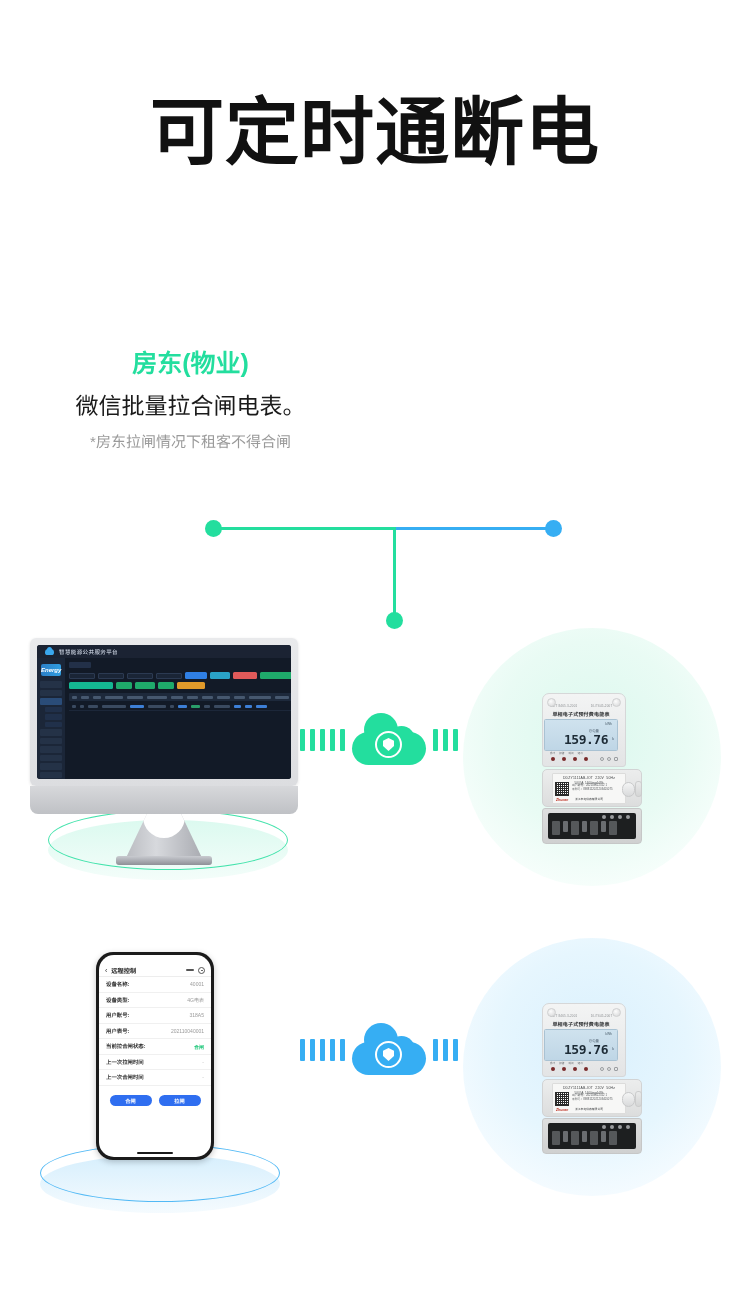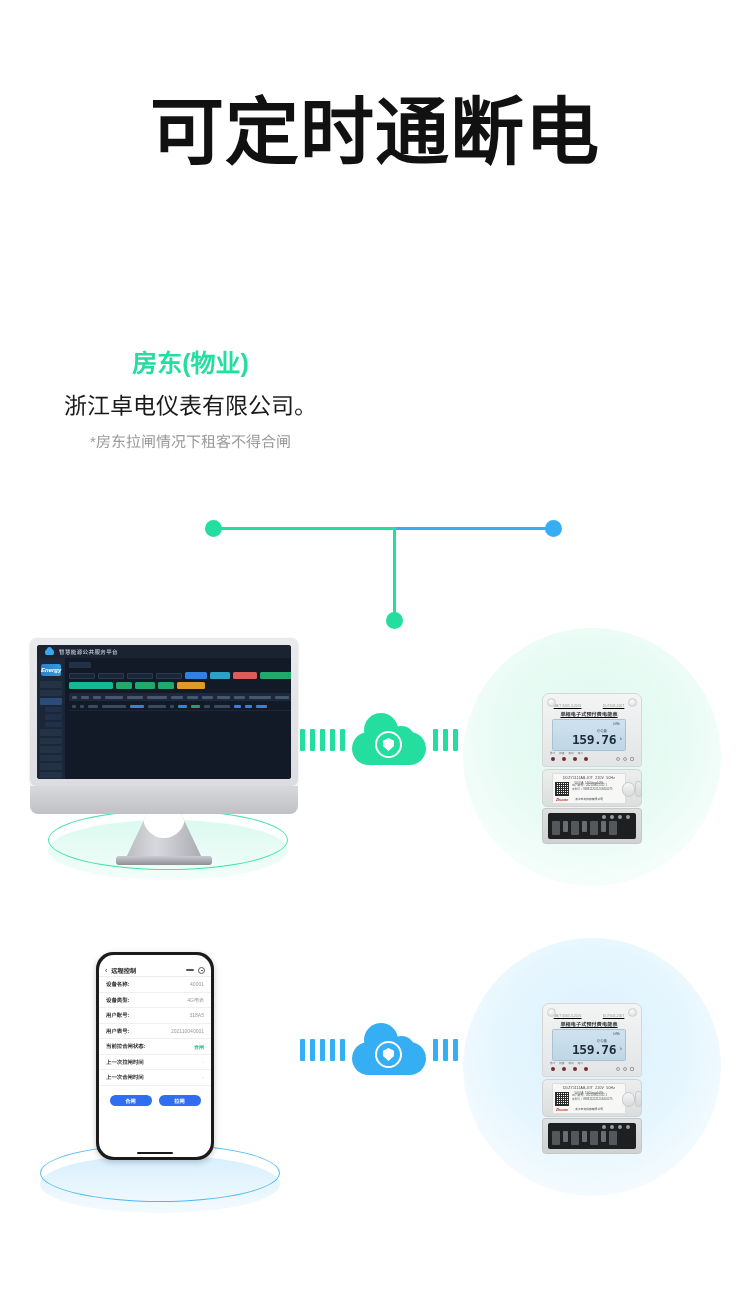--- a/index.html
+++ b/index.html
@@ -136,23 +136,23 @@
   .cloud-shield {
     position:absolute; left:23px; bottom:7px; width:27px; height:27px;
     border:2px solid #fff; border-radius:50%; display:flex; align-items:center; justify-content:center;
   }
   .shield-glyph { width:11px; height:13px; background:#fff;
     clip-path: polygon(50% 0, 100% 22%, 100% 62%, 50% 100%, 0 62%, 0 22%); }
 
   
   .meter { position:absolute; width:100px; }
   .m-top {
-    width:100px; height:74px; border-radius:7px 7px 3px 3px;
+    width:84px; height:74px; border-radius:7px 7px 3px 3px;
     background: linear-gradient(180deg,#f3f4f4 0%, #e3e4e5 100%);
-    border:1px solid #d6d7d8; position:relative; padding:6px 6px 0 0;text-decoration:underline;
+    border:1px solid #d6d7d8; position:relative; padding:6px 6px 0 0;
   }
   .m-screw { position:absolute; width:9px; height:9px; border-radius:50%;
     background: radial-gradient(circle at 40% 35%, #fcfcfc, #d4d5d6); border:0.5px solid #cfd0d1;}
   .m-scr-l { left:4px; top:4px; } .m-scr-r { right:4px; top:4px; }
   .m-model { text-align:center; font-size:3px; color:#8a8d90; letter-spacing:.2px; margin-top:4px;
              display:flex; justify-content:space-around; }
   .m-name { text-align:center; font-size:5px; font-weight:700; color:#2a2c2e; margin-top:1.5px; letter-spacing:.2px; }
   .m-lcd {
     margin:2.5px auto 0; width:74px; height:32px; border-radius:1.5px;
     background: linear-gradient(180deg,#cfe2ee 0%, #bfd6e6 100%);
@@ -243,21 +243,21 @@
 
   <div class="title-block">
     <div class="title-line">可定时通断电</div>
   </div>
 
   <div class="cols">
     <div class="col">
       <div class="col-left-inner">
         <div class="col-head green">房东(物业)</div>
         <div class="col-body">
-          <div>浙江卓电仪表有限公司。</div>
+          <div>微信批量拉合闸电表。</div>
         </div>
         <div class="col-note">*房东拉闸情况下租客不得合闸</div>
       </div>
     </div>
   </div>
 
   <div class="connector">
     <div class="c-dot green" style="left:205px; top:20px;"></div>
     <div class="c-line green" style="left:213px; top:27px; width:182px;"></div>
     <div class="c-line blue" style="left:393px; top:27px; width:160px;"></div>

